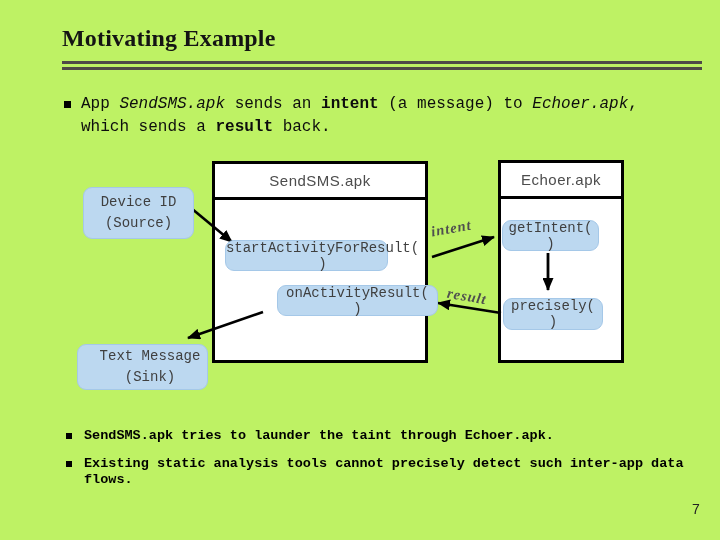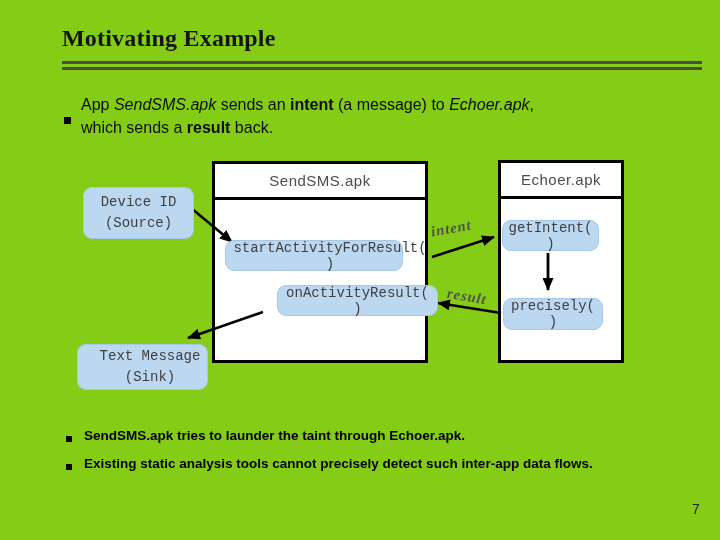--- a/index.html
+++ b/index.html
@@ -1,40 +1,40 @@
 <!DOCTYPE html>
 <html><head>
 <meta charset="utf-8">
 <style>
   html,body{margin:0;padding:0;background:#fff;}
-  .slide{position:relative;width:720px;height:540px;background:#84cc16;overflow:hidden;
+  .slide{position:relative;width:720px;height:540px;background:#bef264;overflow:hidden;
          font-family:"Liberation Sans",sans-serif;}
   .title{position:absolute;left:62px;top:25px;font-family:"Liberation Serif",serif;
          font-size:24px;font-weight:700;color:#141414;letter-spacing:.2px;}
   .rule{position:absolute;left:62px;width:640px;height:3px;background:#4e4a47;}
   .rule.r1{top:61px}.rule.r2{top:67px}
 
-  .bullet-line{position:absolute;display:flex;align-items:center;}
+  .bullet-line{position:absolute;display:flex;align-items:flex-start;font-family:Liberation Mono, monospace;}
   .sq{flex:0 0 auto;background:#000;}
   .intro{left:64px;top:93px;width:600px;font-size:16px;line-height:23px;color:#0d0d0d;}
   .intro .sq{width:7px;height:7px;margin:8px 10px 0 0;}
   .i{font-style:italic}.b{font-weight:700}
 
   .app-box{position:absolute;border:3px solid #000;background:#fff;box-sizing:border-box;}
   .app-box .hdr{height:33px;border-bottom:3px solid #000;display:flex;align-items:center;
                 justify-content:center;font-size:15px;color:#4c4c4c;letter-spacing:.5px;}
   .sendsms{left:212px;top:161px;width:216px;height:202px;}
   .echoer{left:498px;top:160px;width:126px;height:203px;}
 
   .node{position:absolute;background:#bcd8f0;border:1px solid #a5c8e8;border-radius:9px;
         color:#3f3f3f;display:flex;align-items:center;justify-content:center;text-align:center;
         font-size:14px;box-sizing:border-box;z-index:2;font-family:Liberation Mono, monospace;}
   .node.multi{flex-direction:column;line-height:21px;}
   .device {left:83px; top:187px;width:111px;height:52px;}
-  .startact{left:225px;top:240px;width:178px;height:31px;padding-left:32px;}
+  .startact{left:225px;top:240px;width:163px;height:31px;padding-left:32px;}
   .onact  {left:277px;top:285px;width:161px;height:31px;}
   .getint {left:502px;top:220px;width:97px; height:31px;}
   .setres {left:503px;top:298px;width:100px;height:32px;}
   .textmsg{left:77px; top:344px;width:131px;height:46px;padding-left:15px;}
 
   .edge-label{position:absolute;font-family:"Liberation Serif",serif;font-style:italic;
               font-weight:700;color:#4f4f4f;font-size:14.5px;letter-spacing:1px;z-index:3;}
   .lbl-intent{left:431px;top:220px;transform:rotate(-10deg);}
   .lbl-result{left:447px;top:288px;transform:rotate(10deg);}
 

